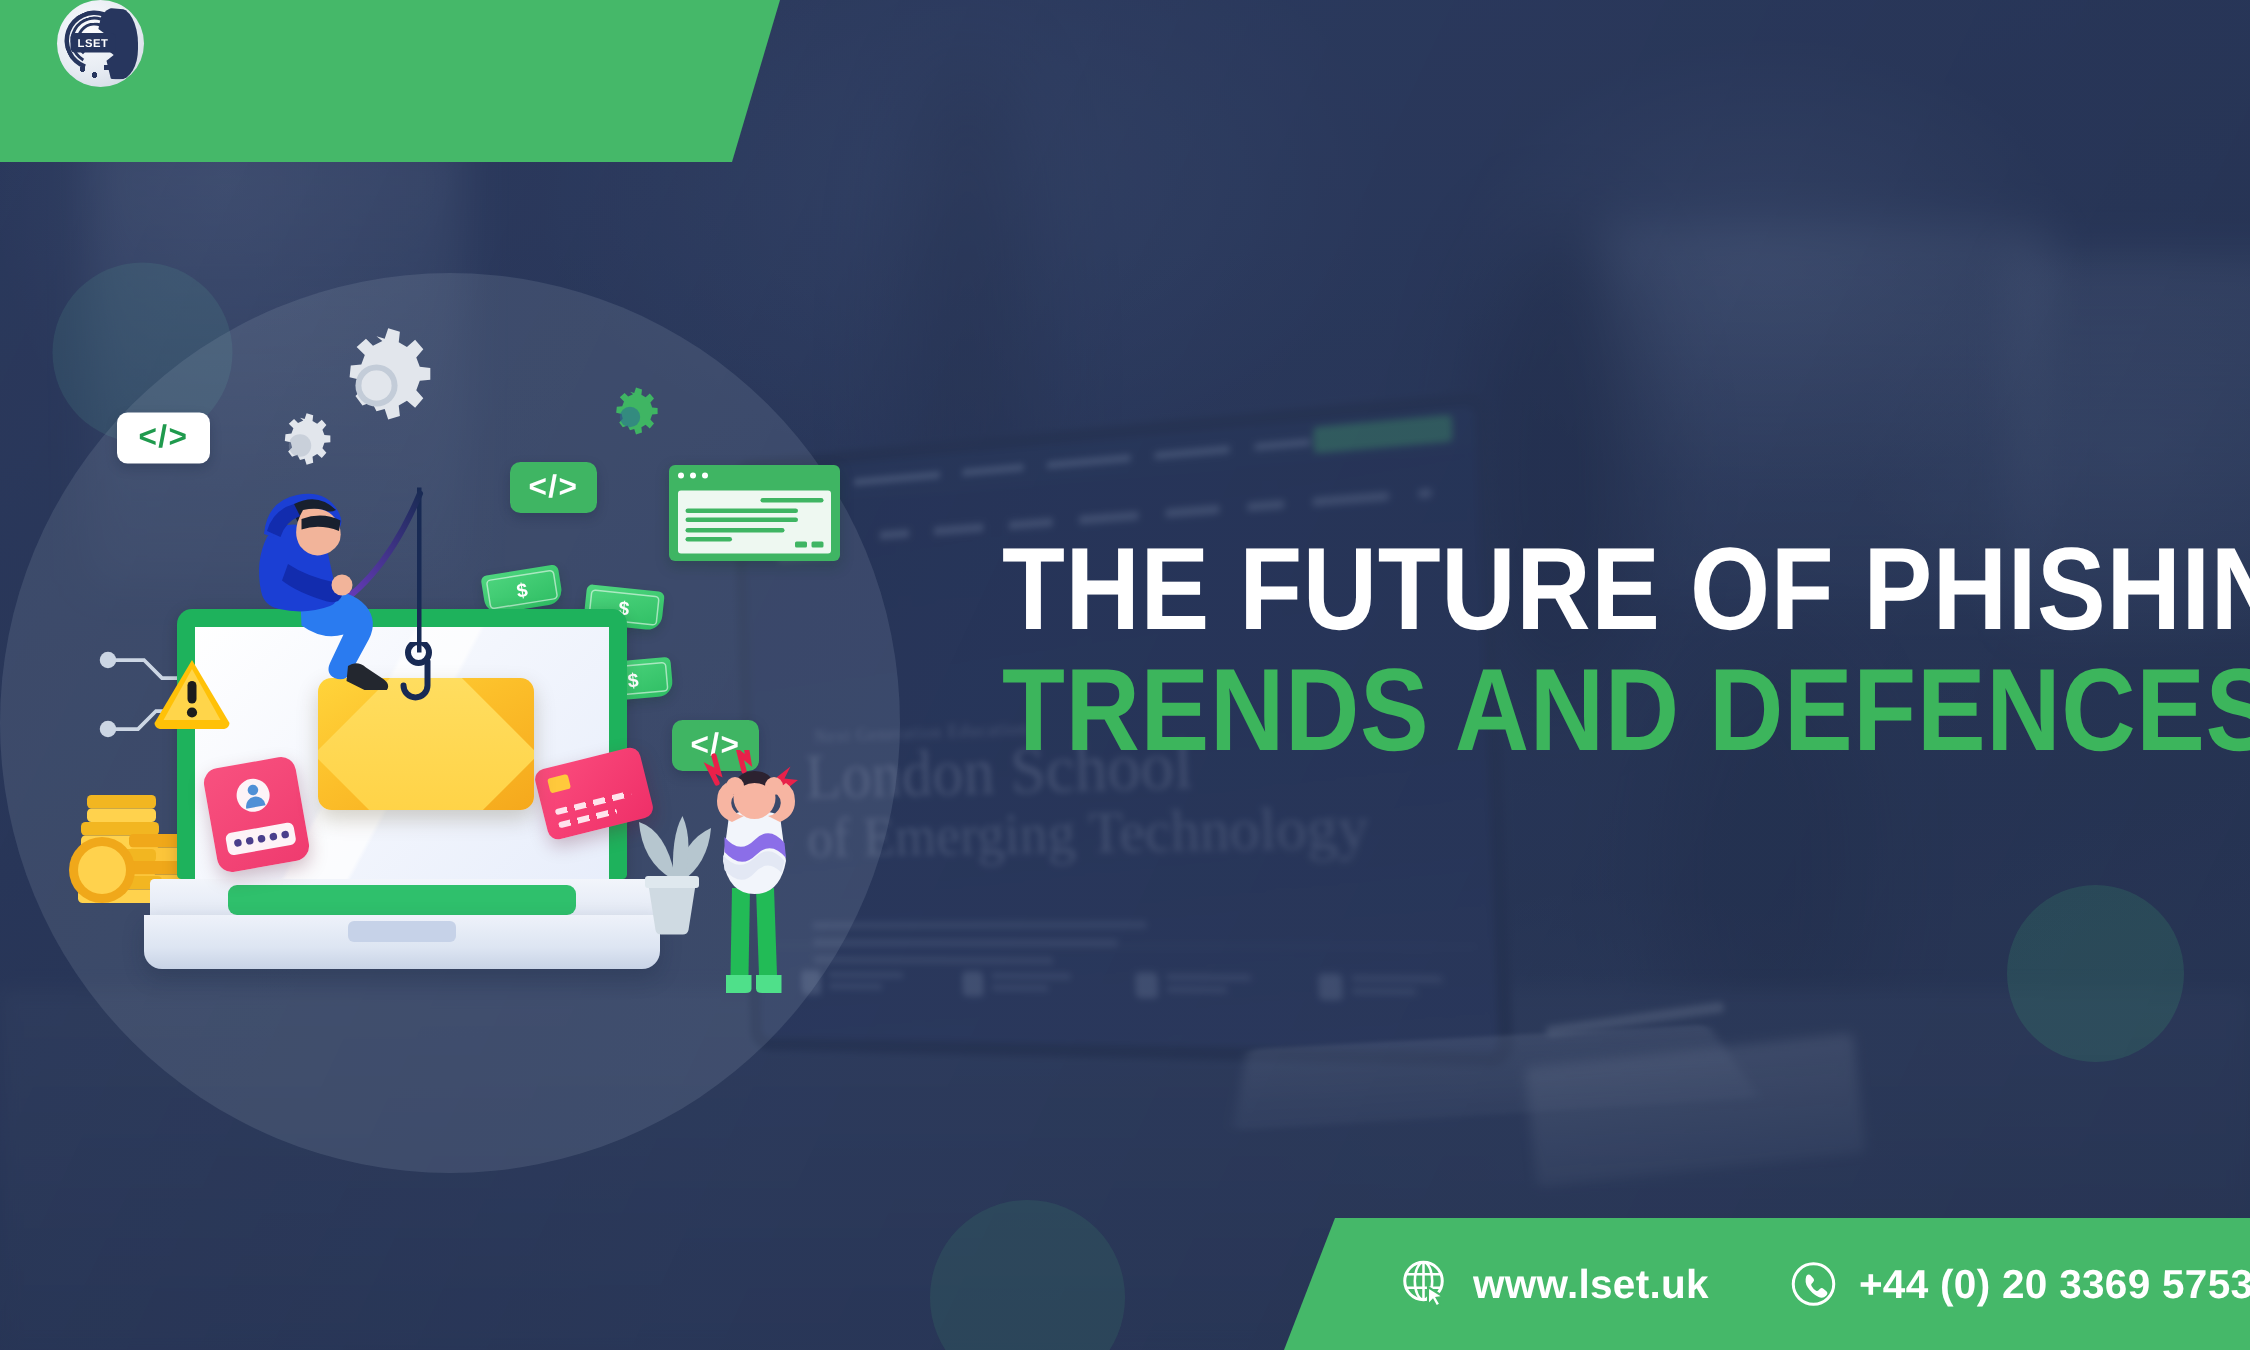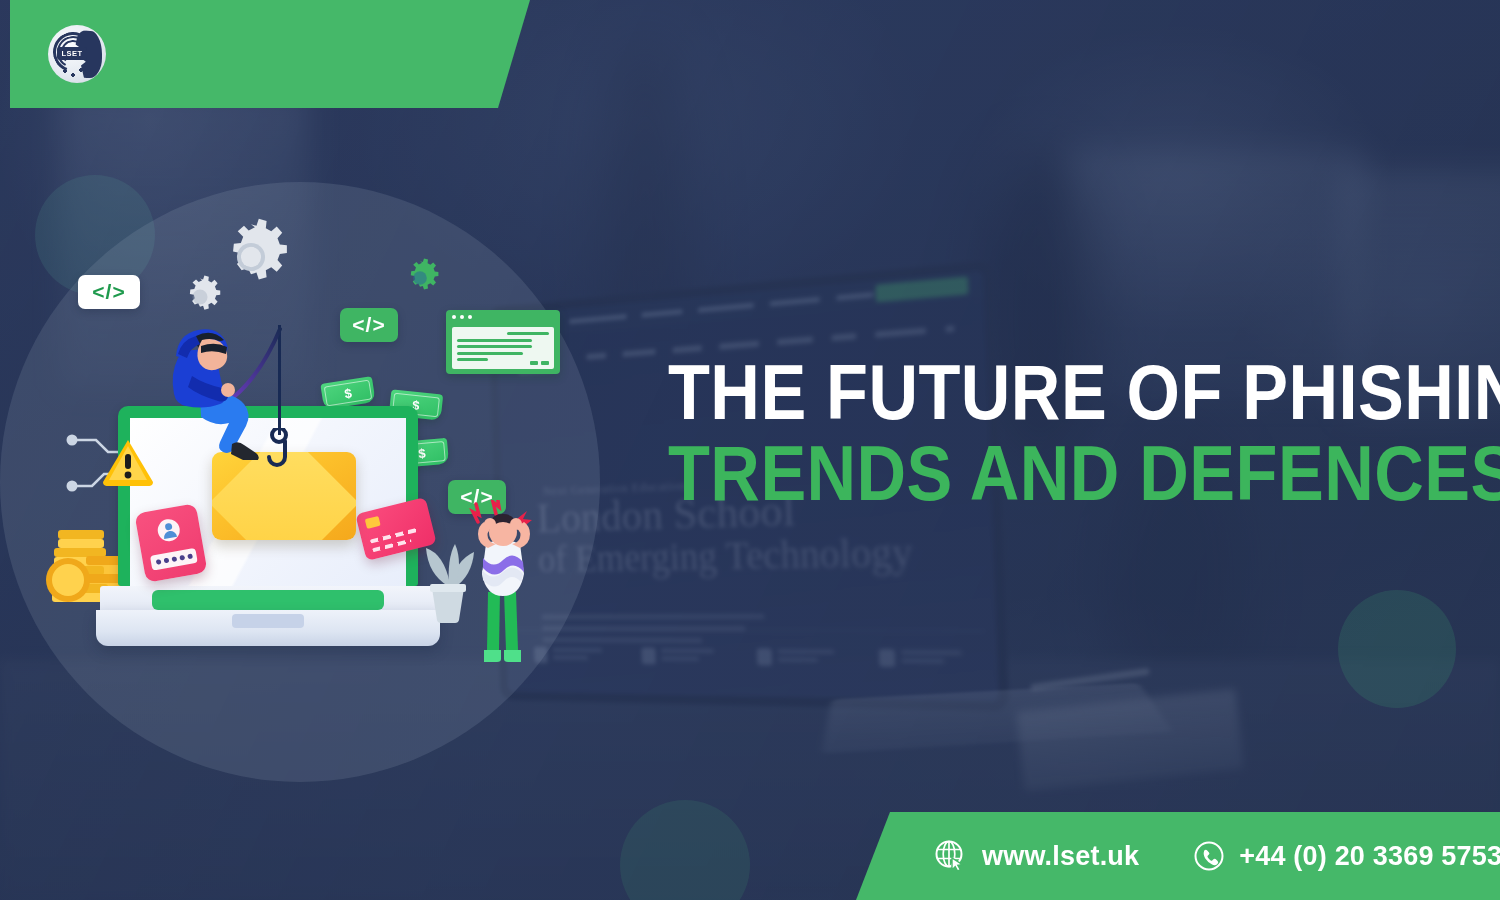--- a/index.html
+++ b/index.html
@@ -154,24 +154,24 @@
     background:rgba(88,160,150,.16);
   }
   .deco-illu-circle {
     left:0px; top:182px; width:600px; height:600px;
     background:rgba(196,206,222,.13);
     border-radius:50%;
   }
 
   
   .header-bar {
-    position:absolute; left:10px; top:0; width:520px; height:108px;
+    position:absolute; left:0; top:0; width:520px; height:108px;
     background:var(--brand);
     clip-path:polygon(0 0, 520px 0, 488px 108px, 0 108px);
-    display:flex; align-items:center; gap:14px; padding-left:38px;
+    display:flex; gap:14px; padding-left:38px;
   }
   .logo-mark {
     position:relative; width:58px; height:58px; border-radius:50%;
     background:radial-gradient(circle at 38% 34%, #fbfcfe 0%, #e6ebf2 55%, #c9d2de 100%);
     flex:0 0 auto; overflow:hidden;
   }
   .logo-mark .arc {
     position:absolute; border:3px solid #27365e; border-radius:50%;
     border-right-color:transparent; border-bottom-color:transparent;
   }

